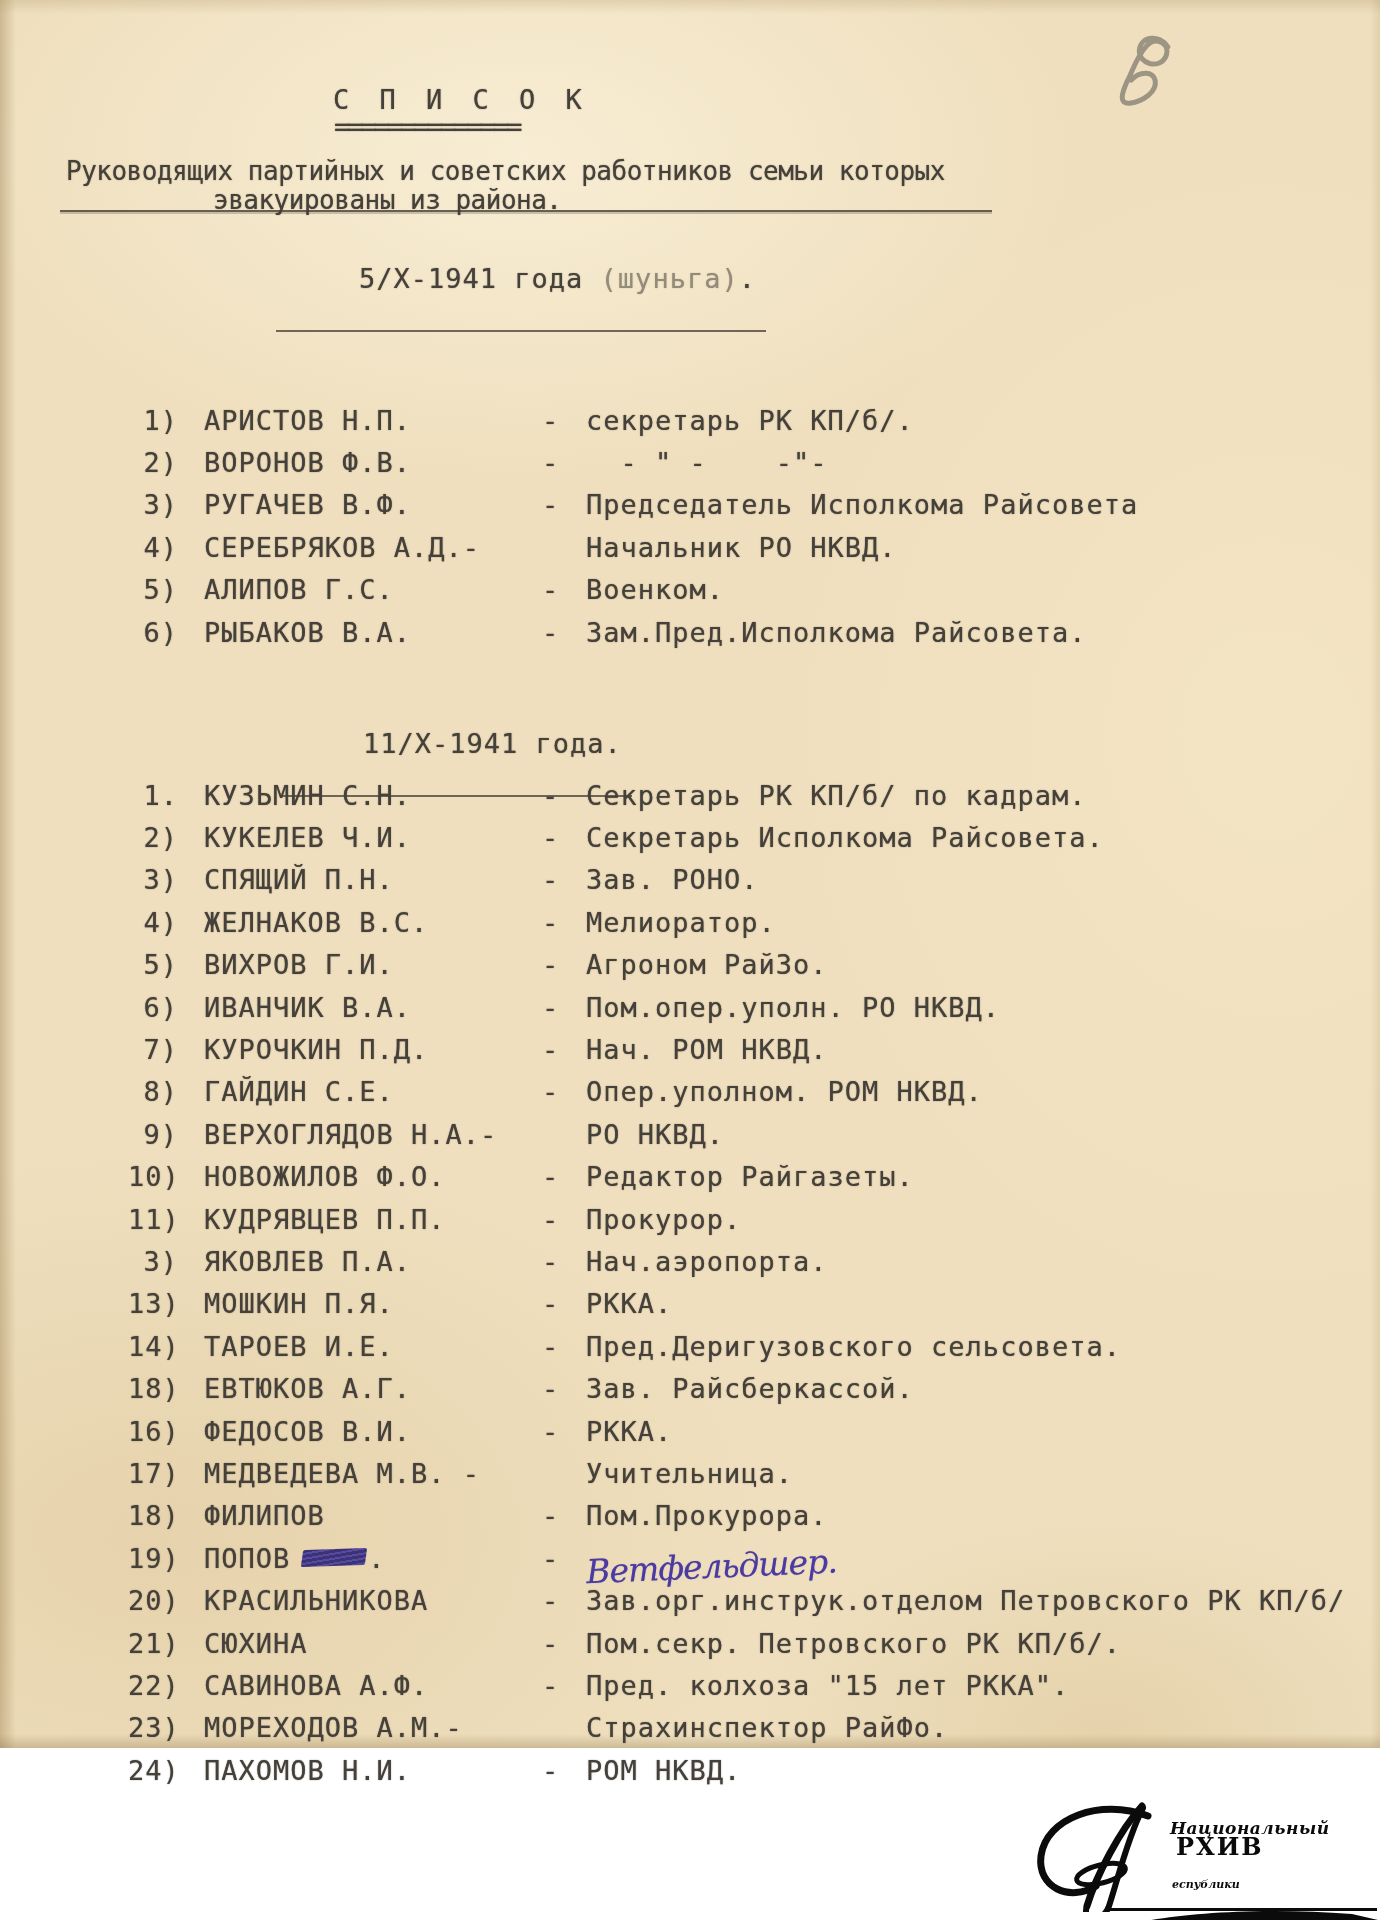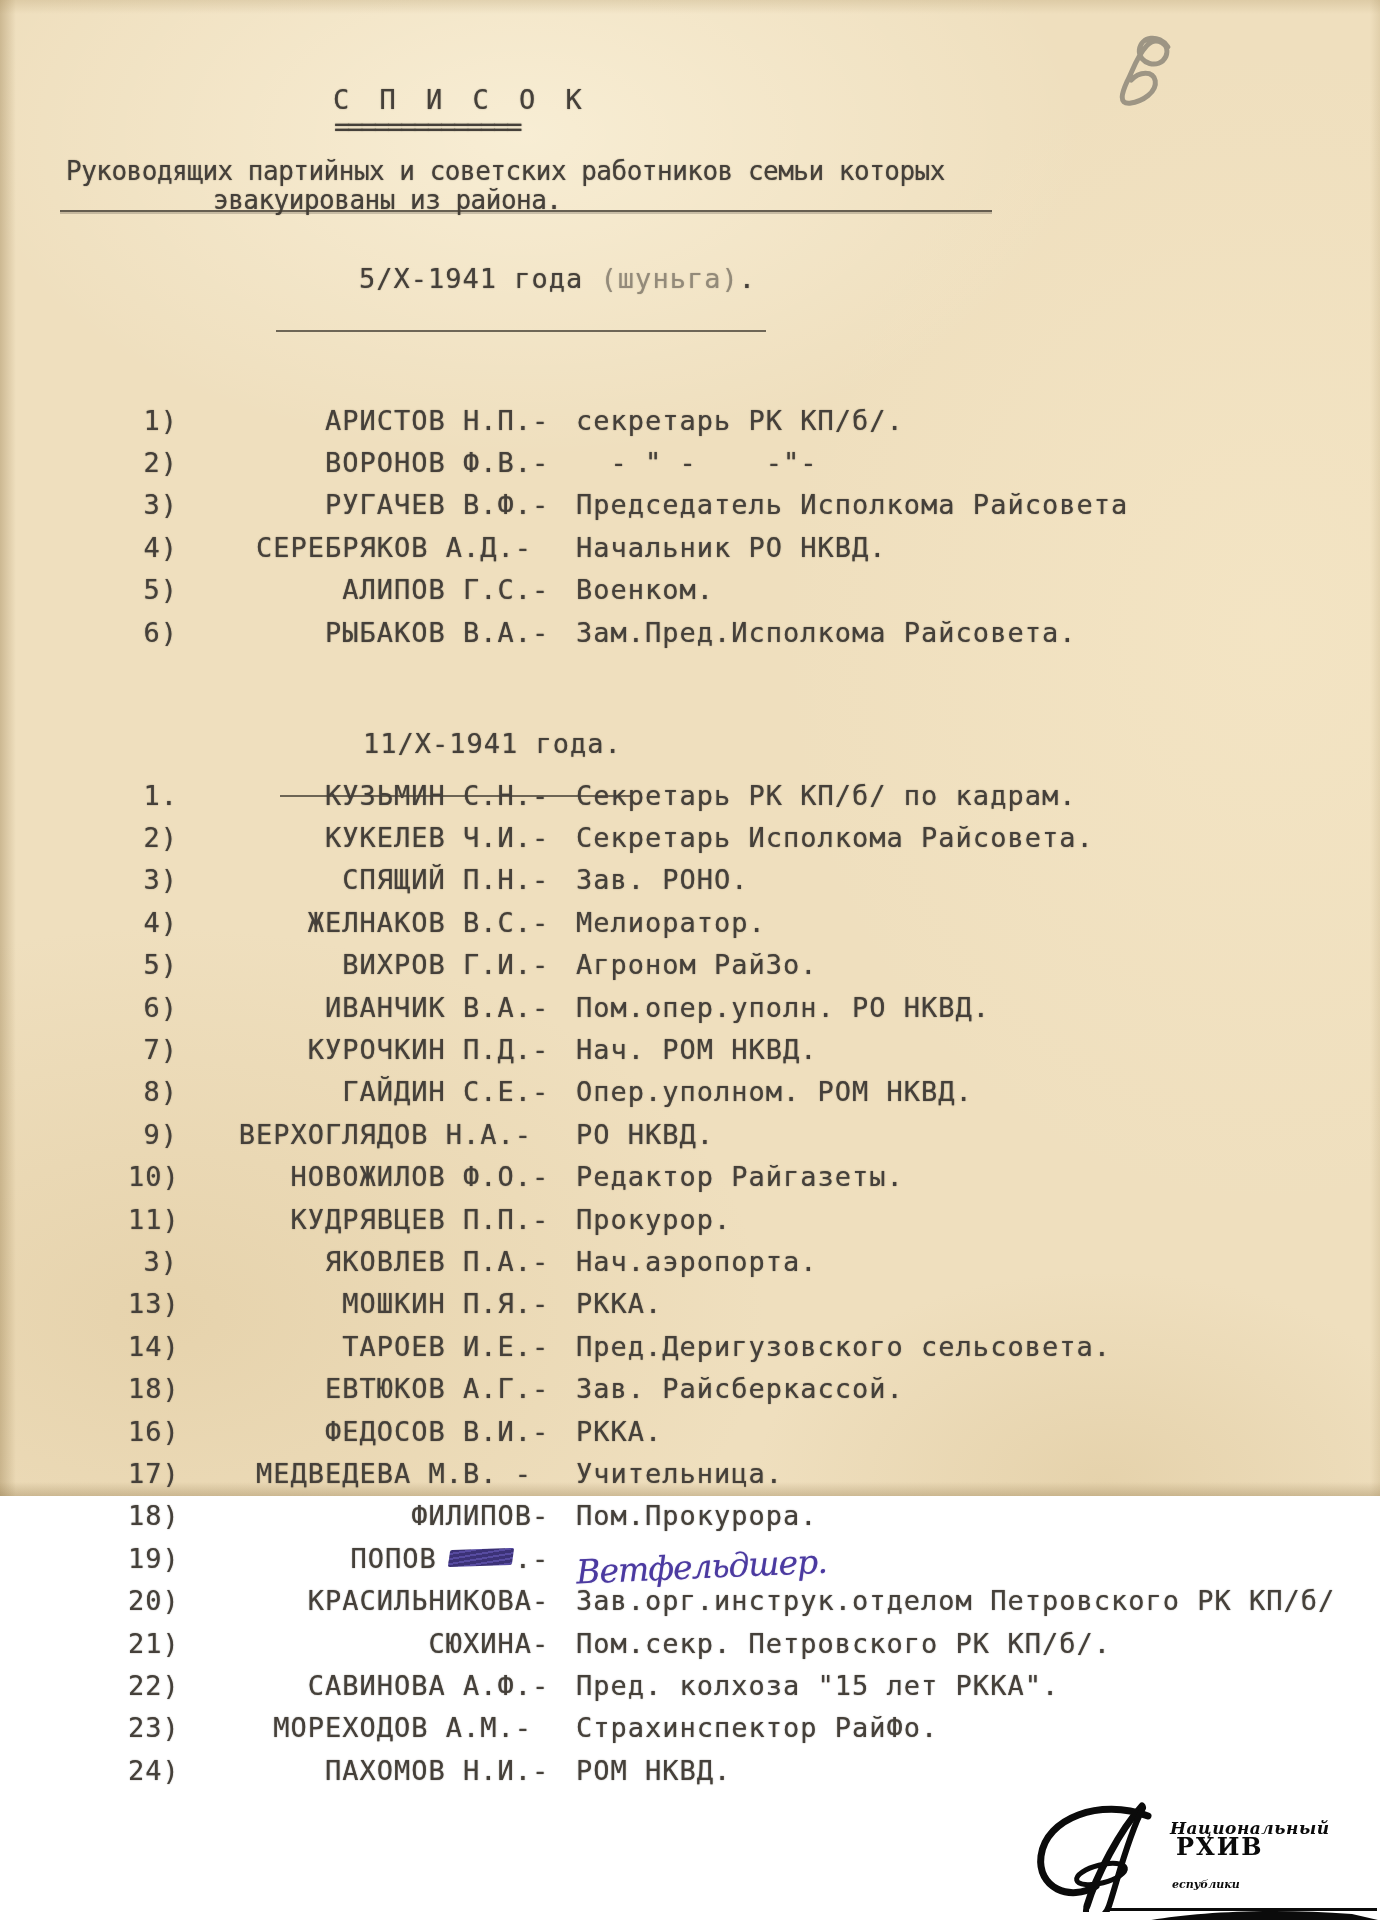--- a/index.html
+++ b/index.html
@@ -1,17 +1,17 @@
 <!DOCTYPE html>
 <html><head>
 <meta charset="utf-8">
 <style>
   html,body{margin:0;padding:0;}
   body{width:1380px;height:1920px;overflow:hidden;font-family:"DejaVu Sans Mono",monospace;}
-  .scan{position:relative;width:1380px;height:1496px;
+  .scan{position:relative;width:1380px;height:1748px;
     background:
       radial-gradient(900px 520px at 38% 9%, rgba(255,249,230,.55), transparent 62%),
       radial-gradient(760px 900px at 92% 42%, rgba(248,234,202,.45), transparent 65%),
       radial-gradient(1000px 650px at 12% 88%, rgba(210,183,132,.30), transparent 60%),
       radial-gradient(500px 300px at 80% 99%, rgba(205,178,125,.28), transparent 70%),
       #efdfbe;}
   .edge{position:absolute;pointer-events:none;}
   .edge-left{left:0;top:0;bottom:0;width:16px;background:linear-gradient(90deg,rgba(137,110,62,.34),rgba(137,110,62,0));}
   .edge-top{left:0;top:0;right:0;height:14px;background:linear-gradient(180deg,rgba(170,145,95,.25),rgba(170,145,95,0));}
   .edge-bottom{left:0;bottom:0;right:0;height:14px;background:linear-gradient(0deg,rgba(130,105,60,.30),rgba(130,105,60,0));}
@@ -29,21 +29,21 @@
   .sec-heading{font-size:27px;letter-spacing:1px;border-bottom:2.5px solid rgba(66,60,50,.75);padding:0 10px 5px 14px;white-space:pre;}
   .sec1-heading{left:276px;top:232px;text-align:center;}
   .sec2-heading{left:280px;top:697px;}
   .faint{opacity:.55;}
 
   .list{left:128px;right:0;}
   .sec1-list{top:399px;}
   .sec2-list{top:774px;}
   .row{height:42.4px;display:flex;align-items:center;font-size:27px;letter-spacing:1px;}
   .row-num{flex:none;width:50px;text-align:right;}
-  .row-name{flex:none;width:338px;margin-left:16px;white-space:pre;text-align:right;}
+  .row-name{flex:none;width:338px;margin-left:26px;white-space:pre;}
   .row-dash{flex:none;width:44px;}
   .row-role{flex:1;white-space:pre;}
 
   .handwritten{font-family:"DejaVu Serif",serif;font-style:italic;font-size:33px;color:#4b3aa0;text-shadow:0 0 1px rgba(75,58,160,.6);
     transform:rotate(-2.5deg) translateY(-4px);letter-spacing:-1px;}
   .blot{display:inline-block;vertical-align:middle;width:64px;height:17px;margin:0 2px 6px 12px;border-radius:2px;
     background:repeating-linear-gradient(172deg,#3c3277 0 3px,#574ba0 3px 5px);
     box-shadow:-6px 5px 0 -6px #3c3277, 4px -2px 0 -5px #3c3277;transform:rotate(-2deg) skewX(-10deg);}
 
   .pencil-number{left:1118px;top:28px;width:80px;height:110px;opacity:.85;}

